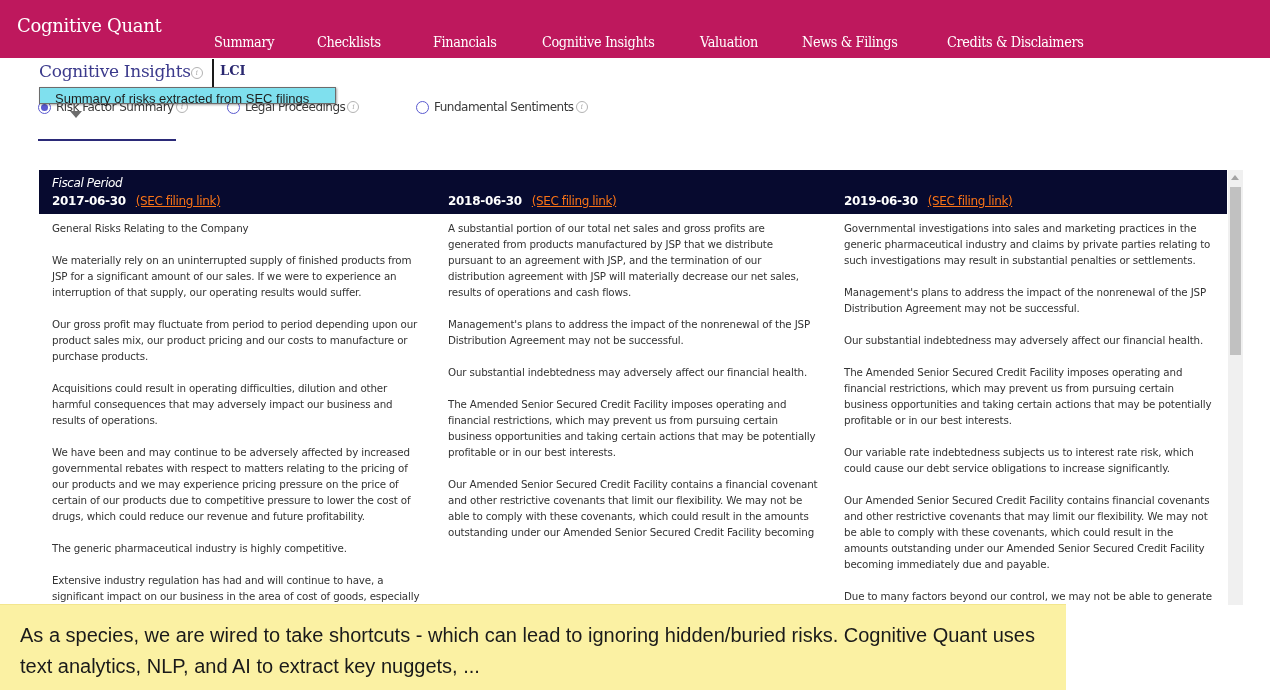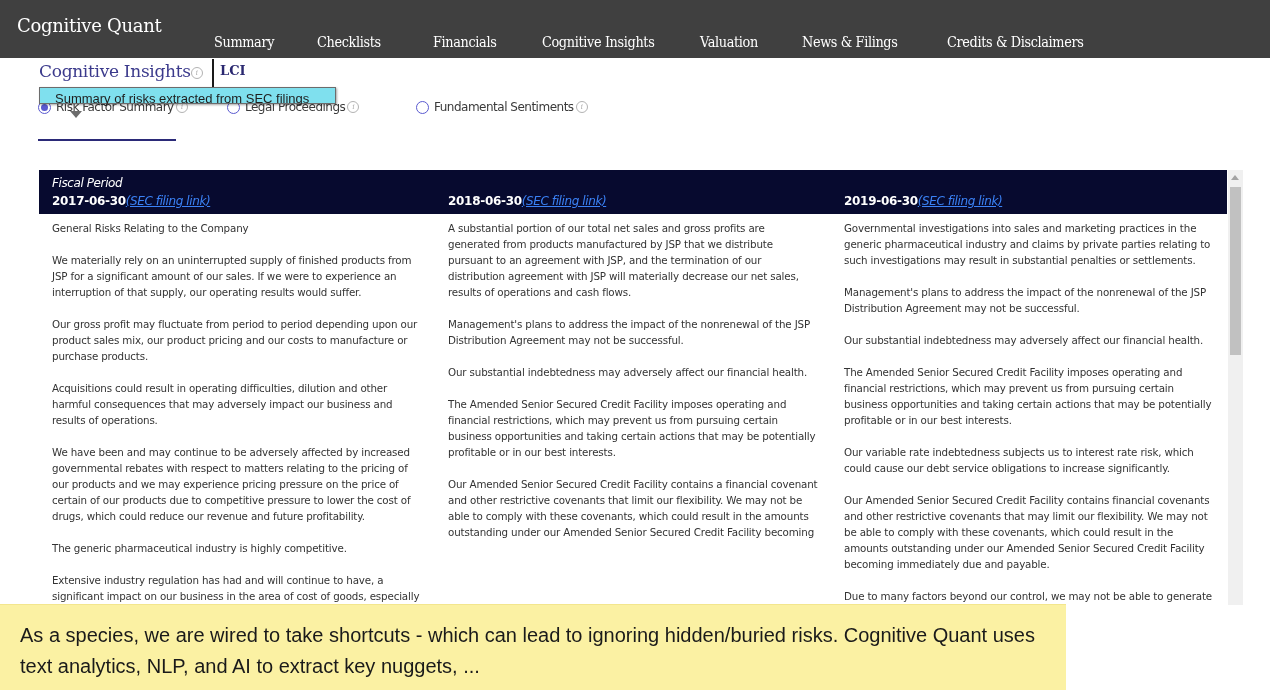--- a/index.html
+++ b/index.html
@@ -2,21 +2,21 @@
 <html><head>
 <meta charset="utf-8">
 <style>
   * { box-sizing: border-box; margin: 0; padding: 0; }
   html, body { width: 1270px; height: 690px; overflow: hidden; background: #ffffff; }
   body { position: relative; font-family: "Liberation Sans", sans-serif; }
 
   
   .topbar {
     position: absolute; left: 0; top: 0; width: 1270px; height: 58px;
-    background: #404040;
+    background: #be185d;
   }
   .brand {
     position: absolute; left: 17px; top: 15px;
     color: #ffffff; font-family: "DejaVu Serif", serif;
     font-size: 18px; letter-spacing: -0.3px;
   }
   .search {
     position: absolute; left: 210px; top: 4px; width: 882px; height: 27px;
     background: #4443bd; border-radius: 14px;
   }
@@ -103,21 +103,21 @@
   .fiscal-label {
     position: absolute; left: 13px; top: 6px; font-size: 12px; font-style: italic;
     font-family: "DejaVu Sans", sans-serif; letter-spacing: -0.4px;
   }
   .col-head {
     position: absolute; top: 24px; white-space: nowrap;
     font-family: "DejaVu Sans", sans-serif; font-size: 12px;
   }
   .col-date { font-weight: bold; letter-spacing: -0.3px; }
   .col-link {
-    font-style: italic; text-decoration: underline; color: #3b82f6;
+    margin-left: 10px; text-decoration: underline; color: #f97316;
     font-size: 12px; letter-spacing: -0.4px; cursor: pointer;
   }
   .table-body { position: absolute; left: 0; top: 44px; width: 1188px; }
   .col {
     position: absolute; top: 6px; width: 370px;
     font-family: "DejaVu Sans", sans-serif; font-size: 10.3px; line-height: 16px;
     color: #333333; letter-spacing: -0.15px;
   }
   .col p { margin-bottom: 16px; }
 

